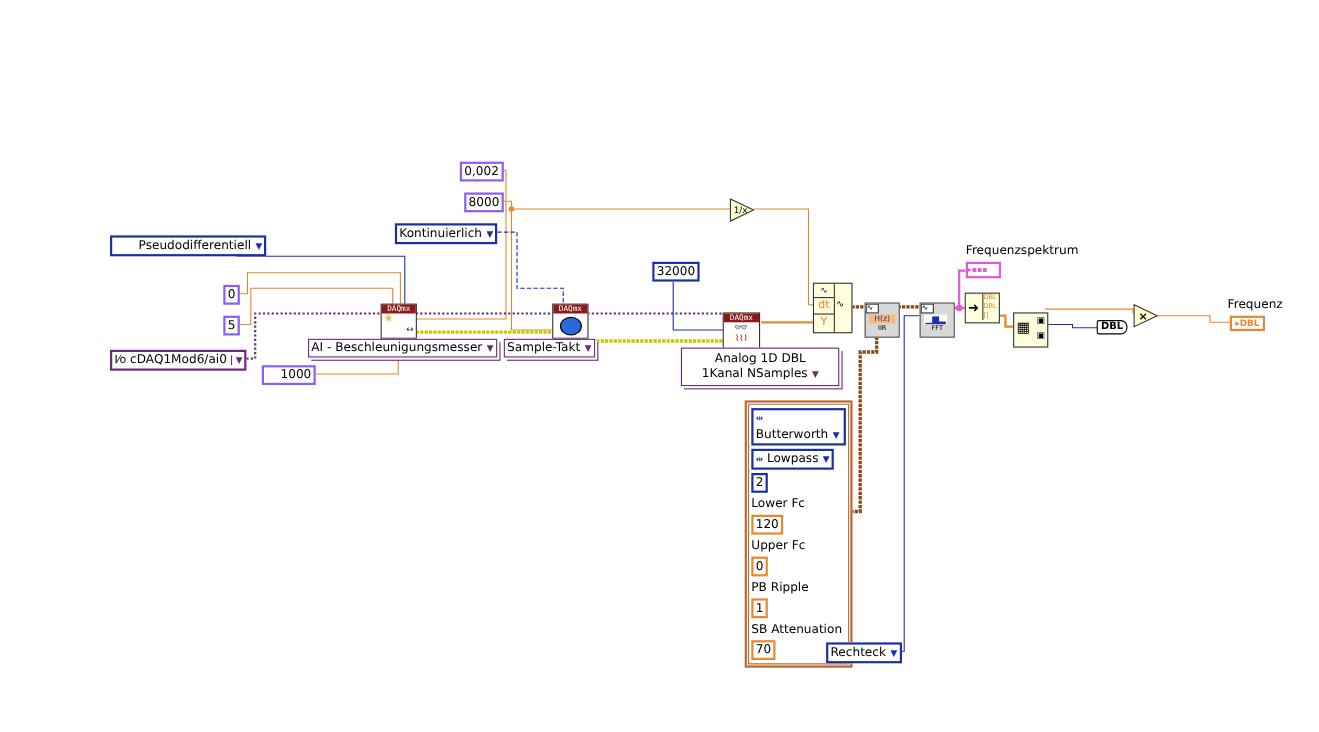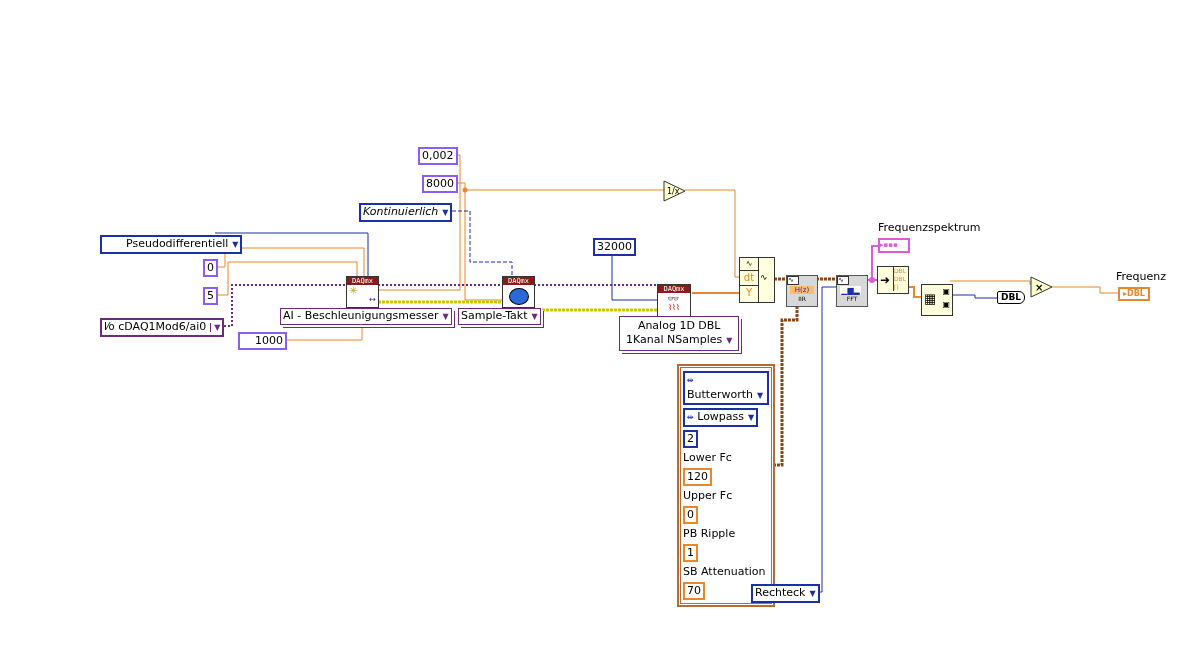--- a/index.html
+++ b/index.html
@@ -69,24 +69,24 @@
   <g fill="none" stroke="#e05ad8" stroke-width="2">
     <path d="M866 280 H878"></path>
     <path d="M872 280 V246 H878"></path>
   </g>
   <circle cx="872" cy="280" r="3" fill="#e05ad8"></circle>
   <circle cx="465" cy="190" r="2.5" fill="#e8872b"></circle>
 </svg>
 
 <div class="ctl num" style="left:418px;top:147px;">0,002</div>
 <div class="ctl num" style="left:422px;top:175px;">8000</div>
-<div class="ctl enum" style="left:359px;top:203px;font-style:italic;">
+<div class="ctl enum" style="left:359px;top:203px;">
   <span>Kontinuierlich</span><span class="arrow">▼</span>
 </div>
-<div class="ctl enum" style="left:100px;top:235px;padding-left:24px;">
+<div class="ctl enum" style="left:100px;top:214px;padding-left:24px;">
   <span>Pseudodifferentiell</span><span class="arrow">▼</span>
 </div>
 <div class="ctl num" style="left:203px;top:259px;">0</div>
 <div class="ctl num" style="left:203px;top:287px;">5</div>
 <div class="ctl io" style="left:100px;top:318px;">
   <span style="font-size:10px;">I⁄o</span>
   <span>cDAQ1Mod6/ai0</span><span class="arrow" style="border-left:1px solid #6b2a7a;padding-left:3px;">▼</span>
 </div>
 <div class="ctl num" style="left:238px;top:332px;padding-left:15px;">1000</div>
 
@@ -107,21 +107,21 @@
   <span>Sample-Takt</span><span class="arrow">▼</span>
 </div>
 
 <div class="ctl enum" style="left:593px;top:238px;">32000</div>
 
 <div class="node" style="left:657px;top:284px;width:32px;height:32px;">
   <div class="daq-head">DAQmx</div>
   <div style="text-align:center;font-size:10px;line-height:11px;">👓</div>
   <div style="text-align:center;font-size:8px;line-height:8px;color:#c00;">⌇⌇⌇</div>
 </div>
-<div class="ctl ring" style="left:619px;top:316px;text-align:center;padding:2px 6px;line-height:14px;">
+<div class="ctl ring" style="left:619px;top:316px;text-align:center;padding:2px 18px;line-height:14px;">
   <div>Analog 1D DBL</div>
   <div><span>1Kanal NSamples</span><span class="arrow">▼</span></div>
 </div>
 
 <svg style="position:absolute;left:663px;top:180px;" width="24" height="22">
   <polygon points="1,1 22,11 1,21" fill="#ffffcc" stroke="#333" stroke-width="1"></polygon>
   <text x="4" y="14" font-size="8" font-family="DejaVu Sans, sans-serif">1/x</text>
 </svg>
 
 <div class="node" style="left:739px;top:257px;width:34px;height:44px;background:#ffffdd;">

